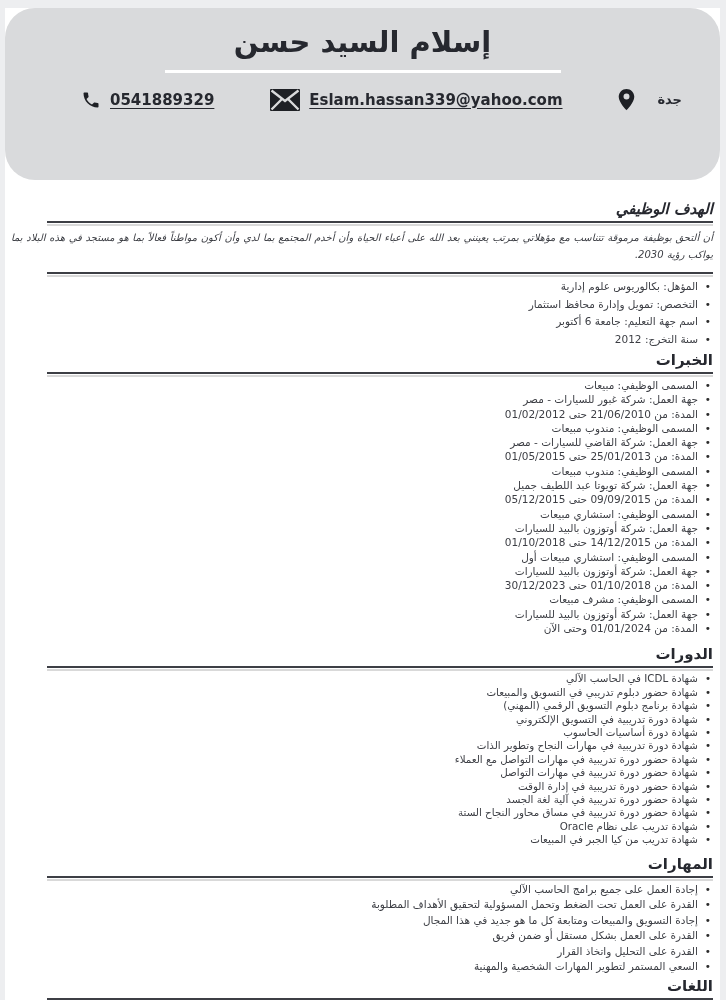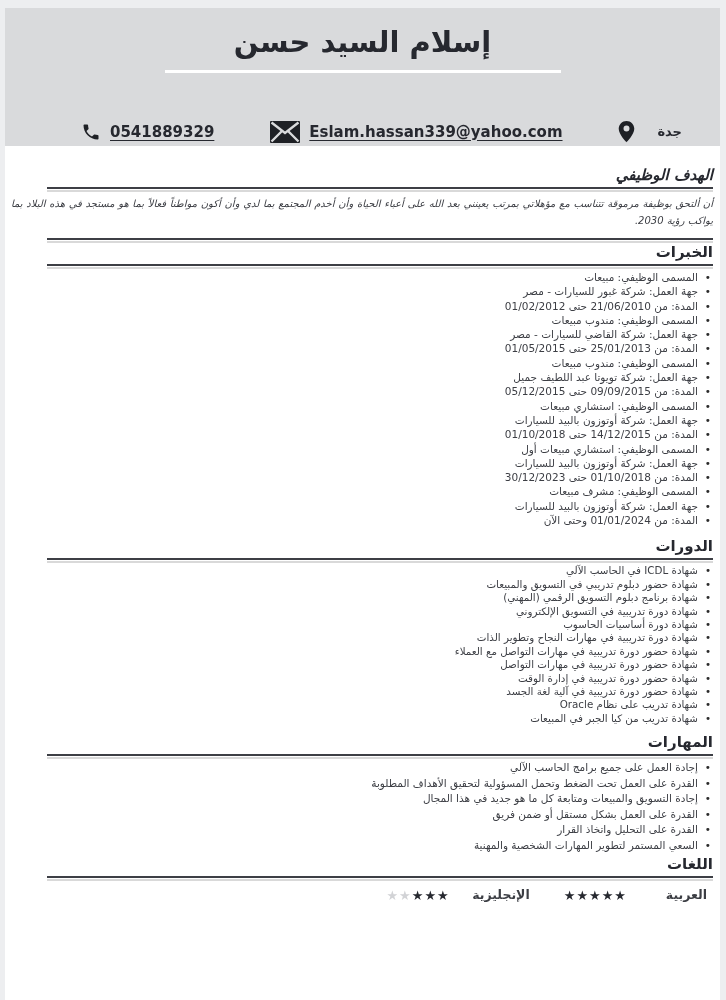--- a/index.html
+++ b/index.html
@@ -8,34 +8,33 @@
     background: var(--outer-bg, #edeef0);
     font-family: "DejaVu Sans", sans-serif;
   }
   .page {
     position: relative;
     margin: 8px 6px 0 5px;
     height: 992px;
     background: var(--page-bg, #ffffff);
   }
   
-  .header { background: var(--header-bg, #d9dadc); height: 138px; }
+  .header { background: var(--header-bg, #d9dadc); height: 172px; border-radius: 30px; }
   .name {
     text-align: center;
     padding-top: 17px;
     font-size: 29px;
     font-weight: 700;
     color: var(--heading, #26282f);
     direction: rtl;
   }
   .name-divider { width: 396px; height: 3px; background: #ffffff; margin: 11px auto 0; }
   .contact-row {
     display: flex; justify-content: space-between; align-items: center;
     padding: 15px 38px 0 76px;
-    margin-top: 32px;
   }
   .contact-item { display: flex; align-items: center; gap: 9px; color: var(--heading, #26282f); }
   .contact-item .ct {
     font-size: 15px; font-weight: 700;
     text-decoration: underline; text-underline-offset: 3px;
     white-space: nowrap;
   }
   .contact-item.location { gap: 22px; }
   .contact-item.location .ct { text-decoration: none; font-size: 13px; }
   .cicon svg { display: block; fill: #1e2025; }
@@ -119,20 +118,26 @@
   <div class="content">
 
     <div class="sec-objective">
       <div class="section-title">الهدف الوظيفي</div>
       <div class="rule"></div>
       <p class="objective-text">أن ألتحق بوظيفة مرموقة تتناسب مع مؤهلاتي بمرتب يعينني بعد الله على أعباء الحياة وأن أخدم المجتمع بما لدي وأن أكون مواطناً فعالاً بما هو مستجد في هذه البلاد بما يواكب رؤية 2030.</p>
     </div>
 
     <div class="sec-education">
       <div class="rule"></div>
+      <ul class="blist">
+          <li>المؤهل: بكالوريوس علوم إدارية</li>
+          <li>التخصص: تمويل وإدارة محافظ استثمار</li>
+          <li>اسم جهة التعليم: جامعة 6 أكتوبر</li>
+          <li>سنة التخرج: 2012</li>
+        </ul>
     </div>
 
     <div class="sec-experience">
       <div class="section-title">الخبرات</div>
       <div class="rule"></div>
       <ul class="blist">
           <li>المسمى الوظيفي: مبيعات</li>
           <li>جهة العمل: شركة غبور للسيارات - مصر</li>
           <li>المدة: من 21/06/2010 حتى 01/02/2012</li>
           <li>المسمى الوظيفي: مندوب مبيعات</li>
@@ -160,20 +165,21 @@
           <li>شهادة ICDL في الحاسب الآلي</li>
           <li>شهادة حضور دبلوم تدريبي في التسويق والمبيعات</li>
           <li>شهادة برنامج دبلوم التسويق الرقمي (المهني)</li>
           <li>شهادة دورة تدريبية في التسويق الإلكتروني</li>
           <li>شهادة دورة أساسيات الحاسوب</li>
           <li>شهادة دورة تدريبية في مهارات النجاح وتطوير الذات</li>
           <li>شهادة حضور دورة تدريبية في مهارات التواصل مع العملاء</li>
           <li>شهادة حضور دورة تدريبية في مهارات التواصل</li>
           <li>شهادة حضور دورة تدريبية في إدارة الوقت</li>
           <li>شهادة حضور دورة تدريبية في آلية لغة الجسد</li>
+          <li>شهادة حضور دورة تدريبية في مساق محاور النجاح الستة</li>
           <li>شهادة تدريب على نظام Oracle</li>
           <li>شهادة تدريب من كيا الجبر في المبيعات</li>
         </ul>
     </div>
 
     <div class="sec-skills">
       <div class="section-title">المهارات</div>
       <div class="rule"></div>
       <ul class="blist">
           <li>إجادة العمل على جميع برامج الحاسب الآلي</li>

